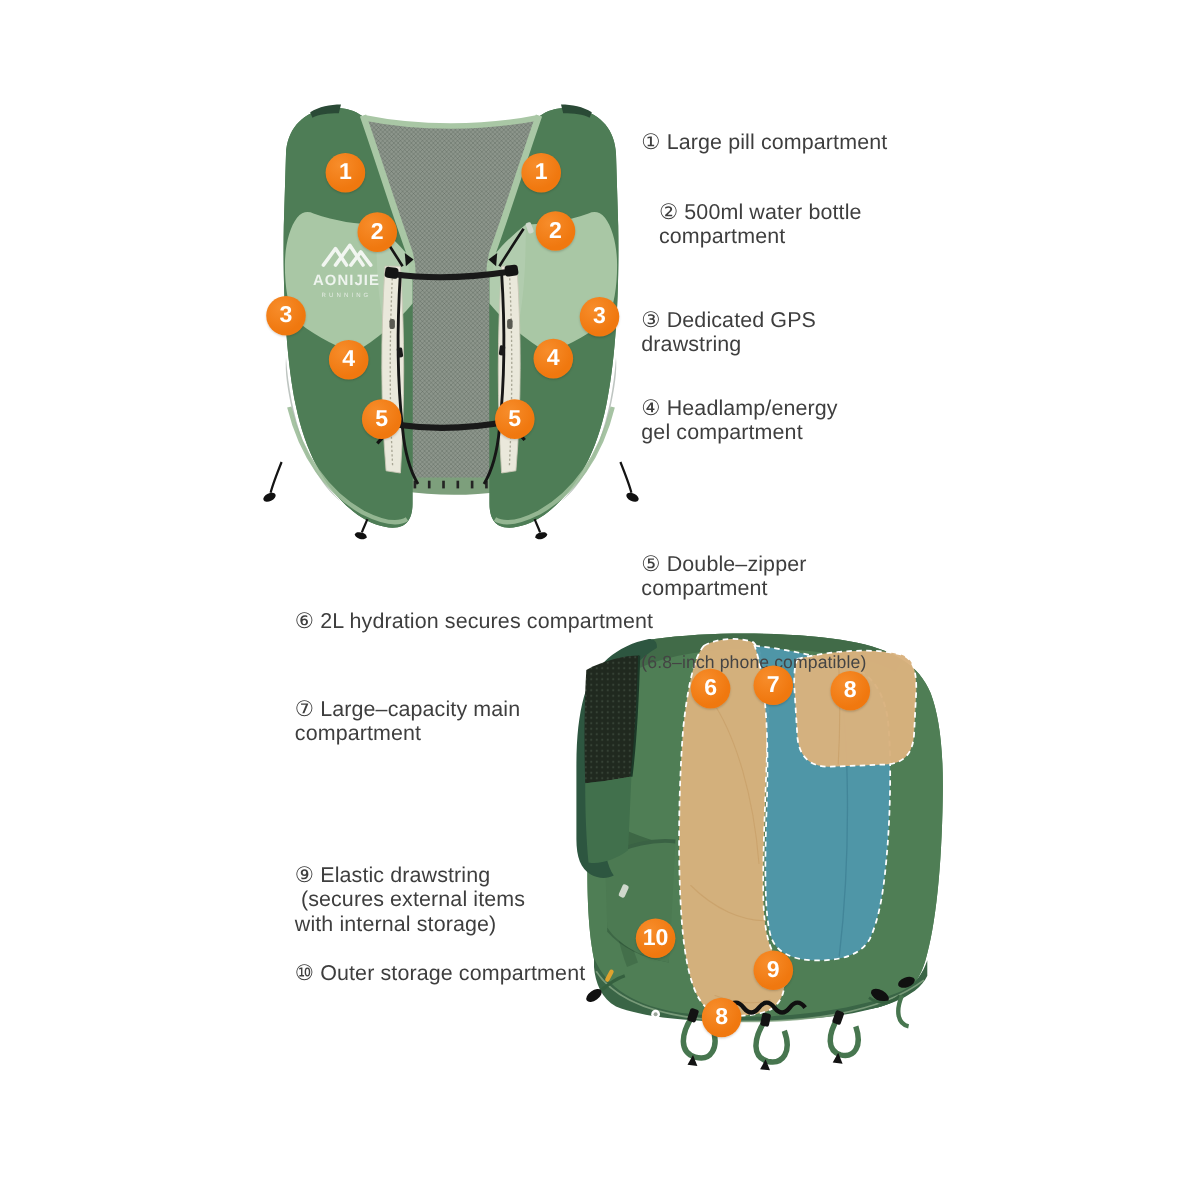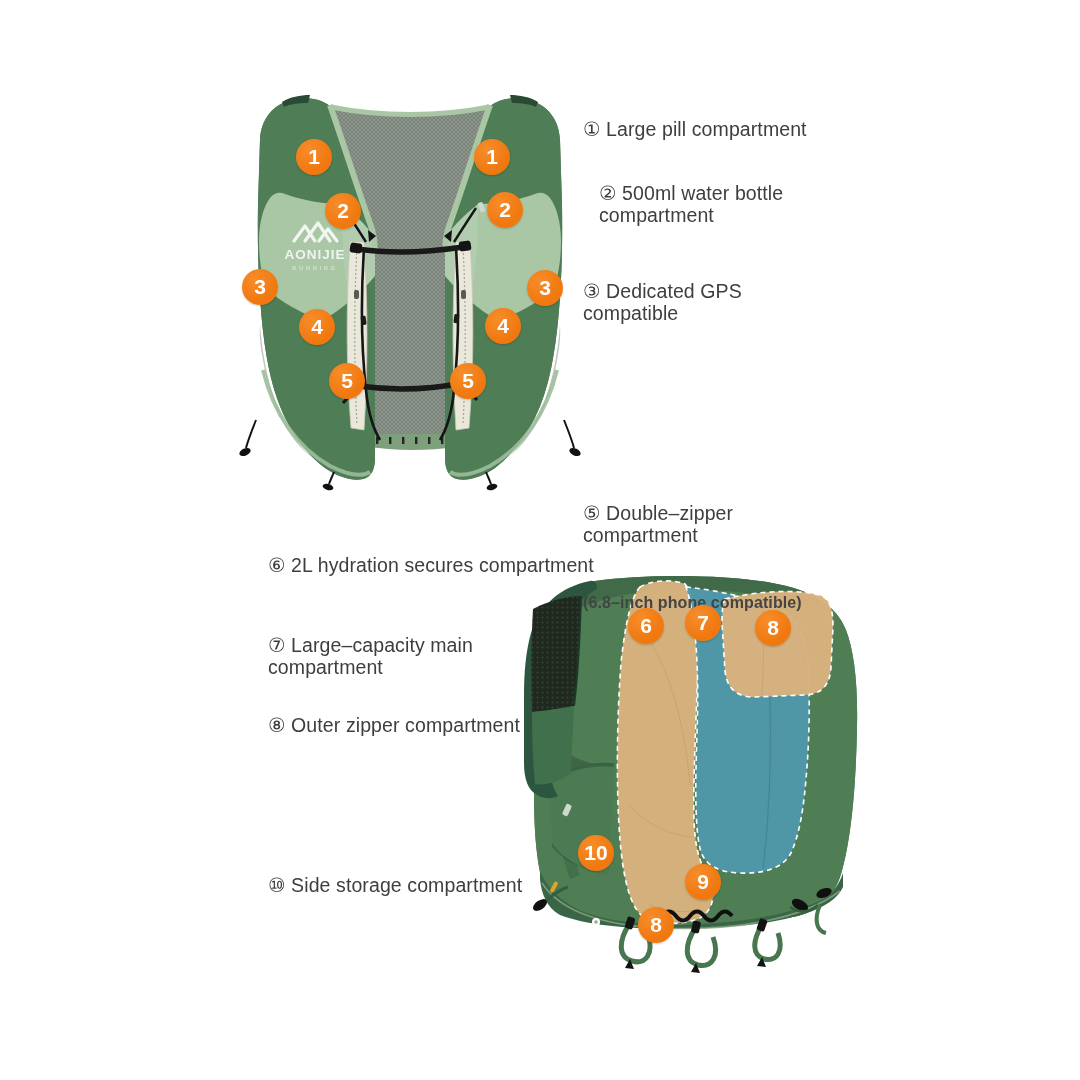--- a/index.html
+++ b/index.html
@@ -6,21 +6,21 @@
   body{
     width:1080px;height:1080px;position:relative;background:#ffffff;
     font-family:"Liberation Sans","DejaVu Sans",sans-serif;overflow:hidden;
   }
   .canvas{position:absolute;inset:0;background:#fff;}
   svg.vest{position:absolute;z-index:1;overflow:visible;display:block;}
   .leg{
     position:absolute;z-index:3;white-space:pre-wrap;
     color:#3e3e3e;font-size:19.5px;line-height:22px;letter-spacing:.1px;
   }
-  .leg .note{font-size:16px;line-height:21px;margin-top:2px;color:#444;font-weight:bold;}
+  .leg .note{font-size:16px;line-height:21px;margin-top:2px;color:#444;}
   .mk{
     position:absolute;z-index:4;width:36px;height:36px;margin-left:-18px;margin-top:-18px;
     border-radius:50%;
     background:radial-gradient(circle at 36% 30%, #f78d2b 0%, var(--accent,#f0780f) 65%);
     color:#fff;text-align:center;
     font:700 21px/36px "Liberation Sans","DejaVu Sans",sans-serif;
     box-shadow:0 1px 2px rgba(0,0,0,.18);
   }
 </style>
 </head>
@@ -165,32 +165,36 @@
       <ellipse cx="324" cy="318" rx="8" ry="4.5" transform="rotate(-20 324 318)" fill="#101010"></ellipse>
       <path d="M290,332 C298,338 310,338 318,330" stroke="#35603f" stroke-width="2.5" fill="none"></path>
       <path d="M320,330 C314,344 316,356 326,358" stroke="#47764f" stroke-width="4" fill="none"></path>
     </g>
   </svg>
 
   <div class="leg" style="left:583px;top:118px">① Large pill compartment</div>
   <div class="leg" style="left:599px;top:182px">② 500ml water bottle
 compartment</div>
   <div class="leg" style="left:583px;top:280px">③ Dedicated GPS
-compatible</div>
+drawstring</div>
+  <div class="leg" style="left:583px;top:360px">④ Headlamp/energy
+gel compartment</div>
   <div class="leg" style="left:583px;top:458px">
     <div>⑤ Double–zipper
 compartment</div>
     <div class="note">(6.8–inch phone compatible)</div>
   </div>
 
   <div class="leg" style="left:268px;top:554px">⑥ 2L hydration secures compartment</div>
   <div class="leg" style="left:268px;top:634px">⑦ Large–capacity main
 compartment</div>
-  <div class="leg" style="left:268px;top:714px">⑧ Outer zipper compartment</div>
-  <div class="leg" style="left:268px;top:874px">⑩ Side storage compartment</div>
+  <div class="leg" style="left:268px;top:785px">⑨ Elastic drawstring
+ (secures external items
+with internal storage)</div>
+  <div class="leg" style="left:268px;top:874px">⑩ Outer storage compartment</div>
 
   <div class="mk" style="left:314px;top:157px">1</div>
   <div class="mk" style="left:492px;top:157px">1</div>
   <div class="mk" style="left:343px;top:211px">2</div>
   <div class="mk" style="left:505px;top:210px">2</div>
   <div class="mk" style="left:260px;top:287px">3</div>
   <div class="mk" style="left:545px;top:288px">3</div>
   <div class="mk" style="left:317px;top:327px">4</div>
   <div class="mk" style="left:503px;top:326px">4</div>
   <div class="mk" style="left:347px;top:381px">5</div>

